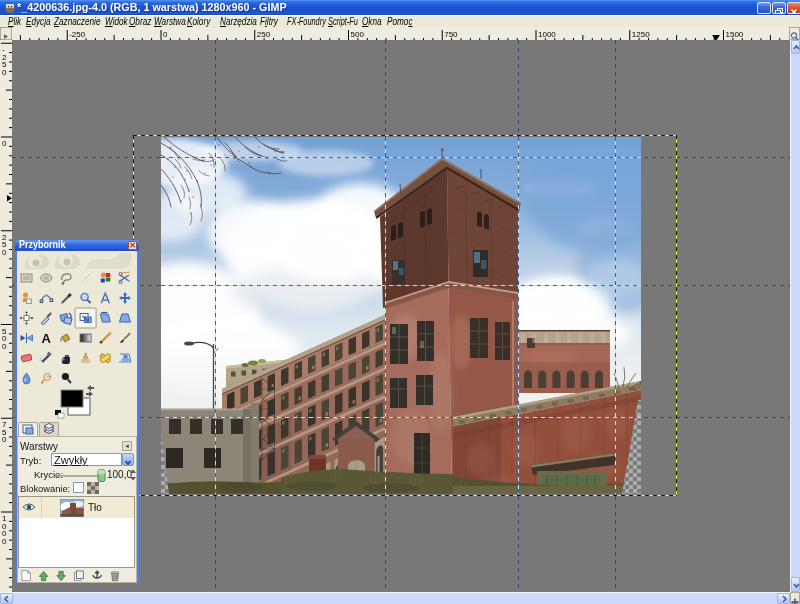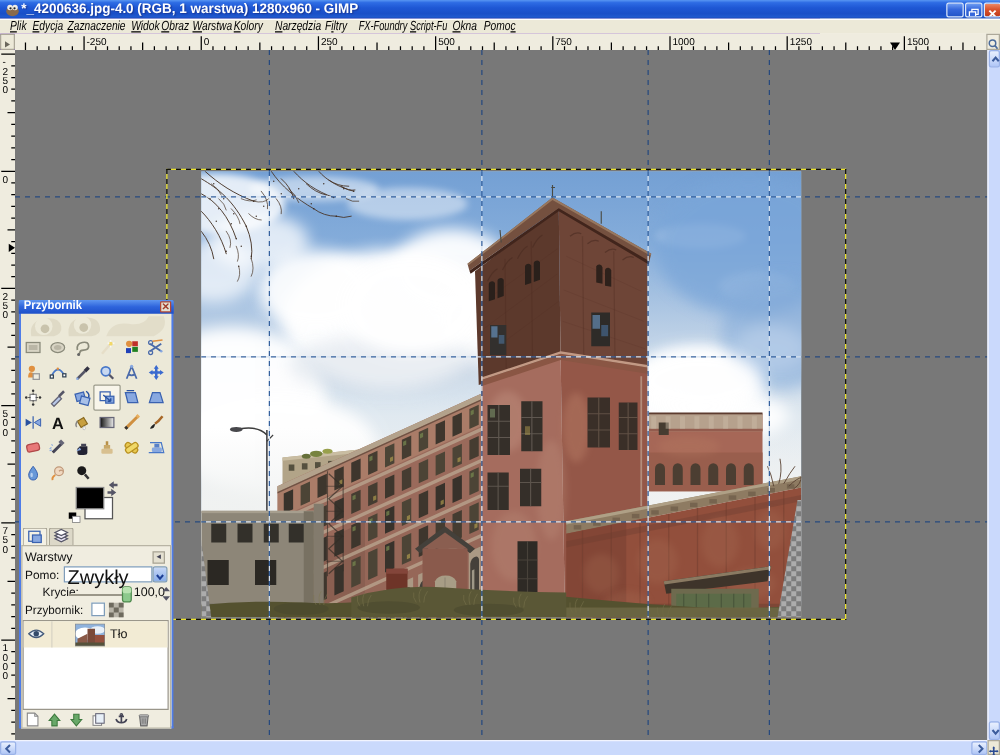--- a/index.html
+++ b/index.html
@@ -731,38 +731,38 @@
 <rect x="5" y="3" width="9" height="8" fill="none" stroke="#3A62B0"></rect>
             <rect x="8" y="6" width="7" height="6" fill="#88A8E0" stroke="#3A62B0"></rect>
 <path d="M26 9 l5 -2.5 5 2.5 -5 2.5 Z" fill="#E8E4F4" stroke="#556"></path>
             <path d="M26 6.5 l5 -2.5 5 2.5 -5 2.5 Z" fill="#F0EDF8" stroke="#556"></path>
             <path d="M26 4 l5 -2.5 5 2.5 -5 2.5 Z" fill="#FFF" stroke="#556"></path>
 </svg>
         </div>
         <div style="position:absolute;left:0px;top:196px;width:120px;height:147px;background:#F0EDE0;border:1px solid #B8B4A4;"></div>
         <div style="position:absolute;left:3px;top:201px;font-size:10px;font-weight:normal;color:#111;">Warstwy</div>
         <div style="position:absolute;left:105px;top:201px;width:10px;height:10px;background:#E4E0D0;border:1px solid #A8A494;font-size:7px;line-height:8px;text-align:center;color:#445;">◂</div>
-        <div style="position:absolute;left:3px;top:215px;font-size:9.5px;color:#111;">Pomo:</div>
-        <div style="position:absolute;left:34px;top:213px;width:71px;height:13px;background:#FFF;border:1px solid #7F9DB9;font-size:16px;padding-left:2px;color:#111;">Zwykły</div>
+        <div style="position:absolute;left:3px;top:215px;font-size:9.5px;color:#111;">Tryb:</div>
+        <div style="position:absolute;left:34px;top:213px;width:71px;height:13px;background:#FFF;border:1px solid #7F9DB9;font-size:11px;padding-left:2px;color:#111;text-decoration:underline;">Zwykły</div>
         <div style="position:absolute;left:105px;top:213px;width:12px;height:13px;background:linear-gradient(180deg,#C6D7F7,#8AAEE8);border:1px solid #7F9DB9;border-radius:2px;">
 <svg width="10" height="11" viewBox="0 0 10 11">
             <path d="M2.5 4 L5 7 L7.5 4" fill="none" stroke="#1C3E94" stroke-width="1.6"></path>
           </svg></div>
         <div style="position:absolute;left:17px;top:229px;font-size:9.5px;color:#111;">Krycie:</div>
         <svg style="position:absolute;left:36px;top:228px" width="82px" height="15" viewBox="0 0 82 15">
 <line x1="2" y1="8" x2="52" y2="8" stroke="#9A9688" stroke-width="1.5"></line>
 <rect x="45" y="1.5" width="7" height="12" rx="2" fill="#8CC98C" stroke="#4E8A4E"></rect>
 <rect x="45" y="1.5" width="7" height="5" rx="2" fill="#B8E2B0"></rect>
 </svg>
         <div style="position:absolute;left:90px;top:229px;width:22px;font-size:10px;color:#111;text-align:right;">100,0</div>
         <svg style="position:absolute;left:112px;top:228px" width="8" height="14" viewBox="0 0 8 14">
 <path d="M1 5 L4 1.5 L7 5 Z" fill="#556"></path>
           <path d="M1 9 L4 12.5 L7 9 Z" fill="#556"></path>
         </svg>
-        <div style="position:absolute;left:3px;top:242.5px;font-size:9.5px;transform:scaleX(0.98);color:#111;transform-origin:0 0;">Przybornik:</div>
+        <div style="position:absolute;left:3px;top:242.5px;font-size:9.5px;transform:scaleX(0.98);color:#111;transform-origin:0 0;">Blokowanie:</div>
         <div style="position:absolute;left:56px;top:242px;width:11px;height:11px;background:#FFF;border:1px solid #7F9DB9;"></div>
         <svg style="position:absolute;left:70px;top:242px" width="12" height="12" viewBox="0 0 12 12">
 <rect width="12" height="12" fill="#B8B4A8"></rect>
           <rect x="0" y="0" width="4" height="4" fill="#6E6A5E"></rect>
           <rect x="8" y="0" width="4" height="4" fill="#6E6A5E"></rect>
           <rect x="4" y="4" width="4" height="4" fill="#6E6A5E"></rect>
           <rect x="0" y="8" width="4" height="4" fill="#6E6A5E"></rect>
           <rect x="8" y="8" width="4" height="4" fill="#6E6A5E"></rect>
 </svg>
         <div style="position:absolute;left:1px;top:256px;width:117px;height:72px;background:#FFF;border:1px solid #9A968A;"></div>

